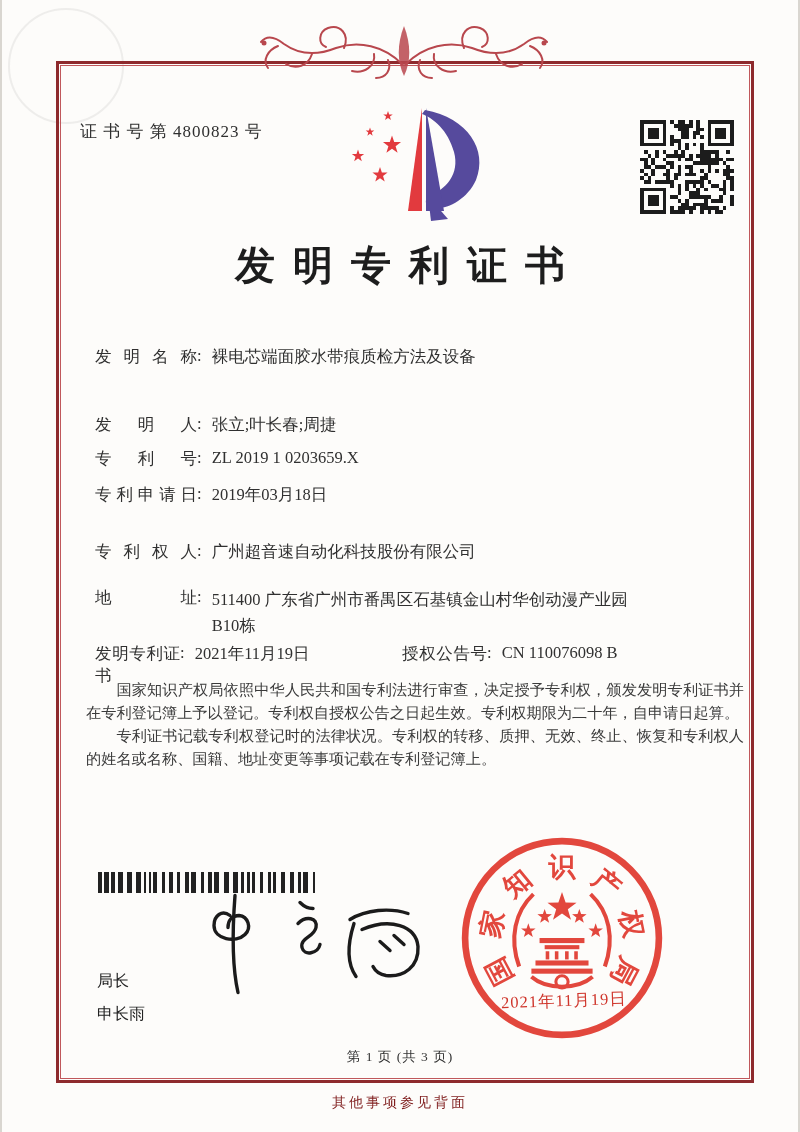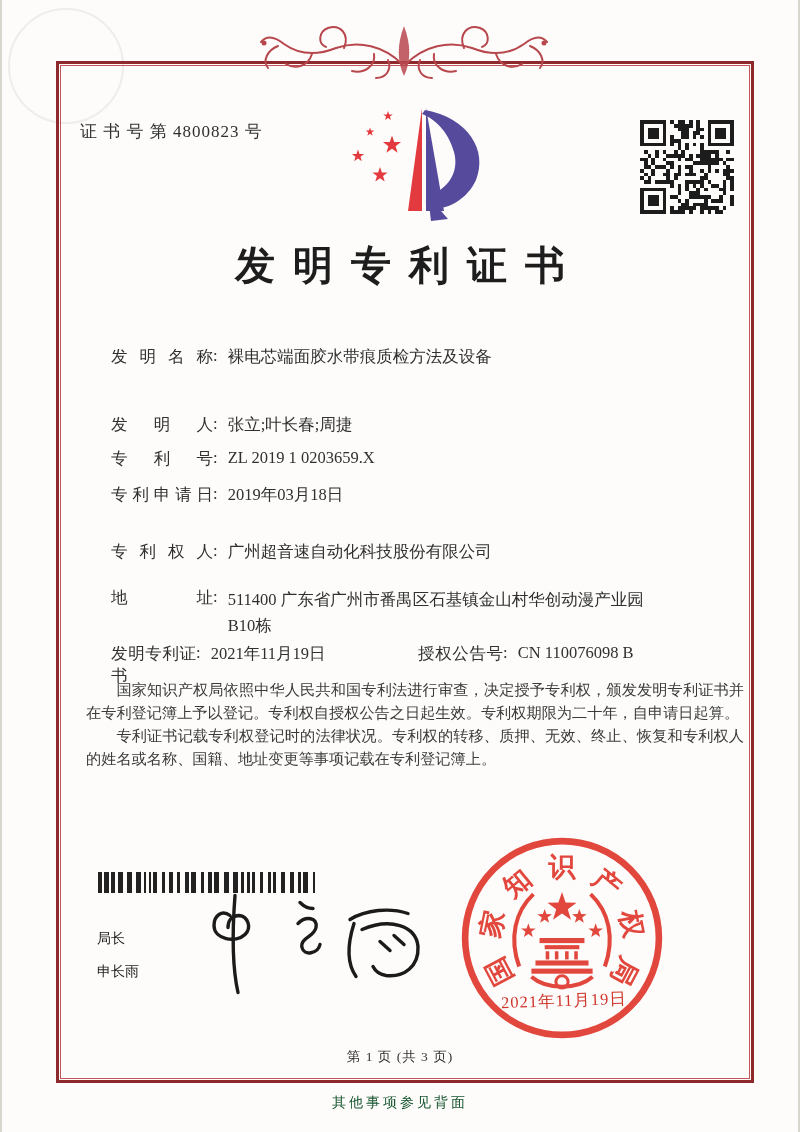--- a/index.html
+++ b/index.html
@@ -18,49 +18,49 @@
 
   .cert-no{left:78px;top:120px;font-size:17px;letter-spacing:1px;color:#2f2f2f;}
 
   .logo{left:328px;top:98px;width:160px;height:138px;}
   .qr{left:638px;top:120px;width:94px;height:94px;}
 
   .title{left:0;right:0;top:238px;margin:0;text-align:center;font-size:40px;font-weight:600;
          letter-spacing:.45em;text-indent:.45em;color:#1d1d1d;}
 
   .frow{left:93px;width:650px;font-size:16.5px;color:#303030;display:flex;align-items:flex-start;}
-  .flabel{display:inline-block;width:102px;text-align:justify;text-align-last:justify;flex:0 0 102px;margin-left:16px;}
+  .flabel{display:inline-block;width:102px;text-align:justify;text-align-last:justify;flex:0 0 102px;}
   .fcolon{white-space:pre;margin-right:6px;}
   .fvalue{flex:1;}
   .fvalue.addr{max-width:418px;line-height:26px;}
   .grant2{position:absolute;left:307px;top:0;display:flex;justify-content:flex-end;}
   .grant2 .flabel{width:85px;flex:0 0 85px;}
 
   .paras{left:84px;top:678px;width:658px;font-size:15.2px;line-height:23px;color:#3a3a3a;
          text-align:justify;}
   .paras p{margin:0;text-indent:2em;}
 
   .barcode{left:96px;top:872px;width:242px;height:21px;display:flex;align-items:stretch;}
   .barcode span{display:block;height:100%;}
 
-  .sig-block{left:95px;top:922px;font-family:"Liberation Sans","DejaVu Sans",sans-serif;
-             font-size:14px;font-weight:500;line-height:33px;color:#222;}
+  .sig-block{left:95px;top:964px;font-family:"Liberation Sans","DejaVu Sans",sans-serif;
+             font-size:16px;font-weight:500;line-height:33px;color:#222;}
   .signature{left:192px;top:888px;width:250px;height:108px;}
 
   .seal{left:458px;top:836px;width:204px;height:204px;opacity:.92;}
   .seal svg{position:absolute;inset:0;width:100%;height:100%;}
   .seal-ring-text{position:absolute;inset:0;}
   .seal-ring-text span{position:absolute;left:50%;top:50%;width:32px;height:32px;margin:-16px 0 0 -16px;
         display:flex;align-items:center;justify-content:center;font-size:27px;font-weight:700;
         color:#e0382d;transform-origin:50% 50%;font-family:"Liberation Serif","DejaVu Serif",serif;}
   .seal-date{left:476px;top:990px;width:172px;text-align:center;font-size:16.5px;letter-spacing:1px;
         color:#cf352b;transform:rotate(-2deg);}
 
   .page-info{left:0;right:0;top:1048px;text-align:center;font-size:13.5px;letter-spacing:1px;color:#333;}
-  .back-note{left:0;right:0;top:1094px;text-align:center;font-size:14px;letter-spacing:3px;color:#14532d;}
+  .back-note{left:0;right:0;top:1094px;text-align:center;font-size:14px;letter-spacing:3px;color:#7f1d1d;}
 </style>
 </head>
 <body>
 
 <div class="page">
 
   <div class="abs watermark"></div>
 
   <div class="abs frame">
     <div class="frame-inner"></div>

